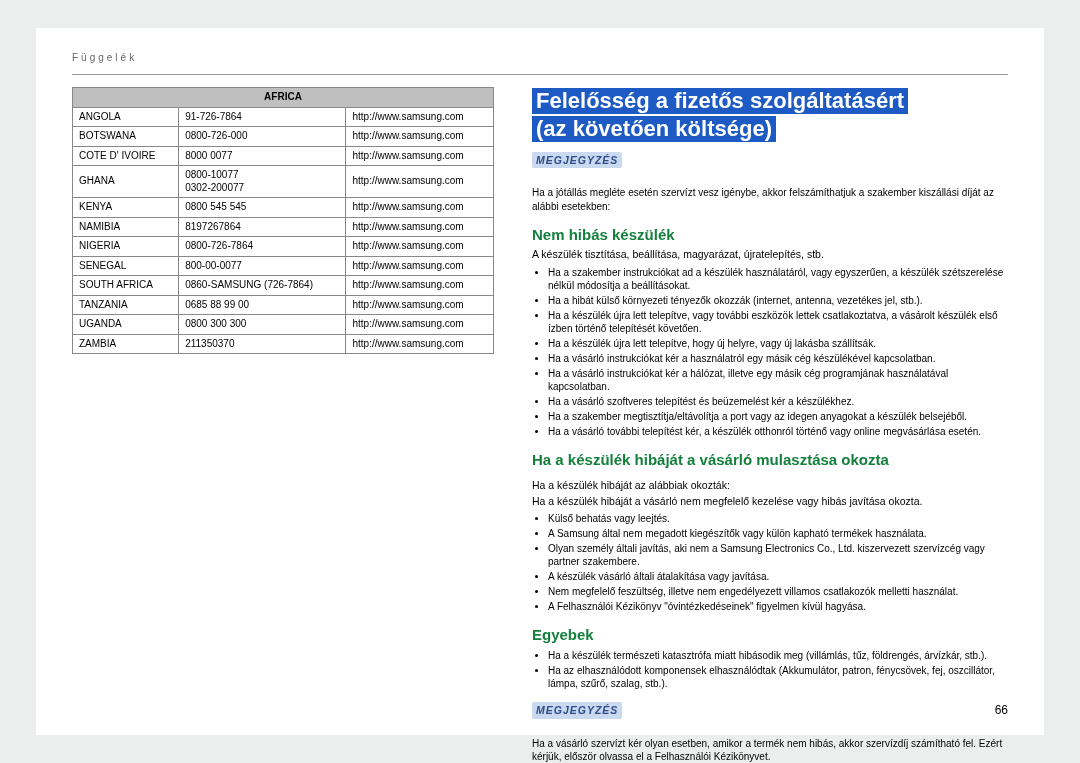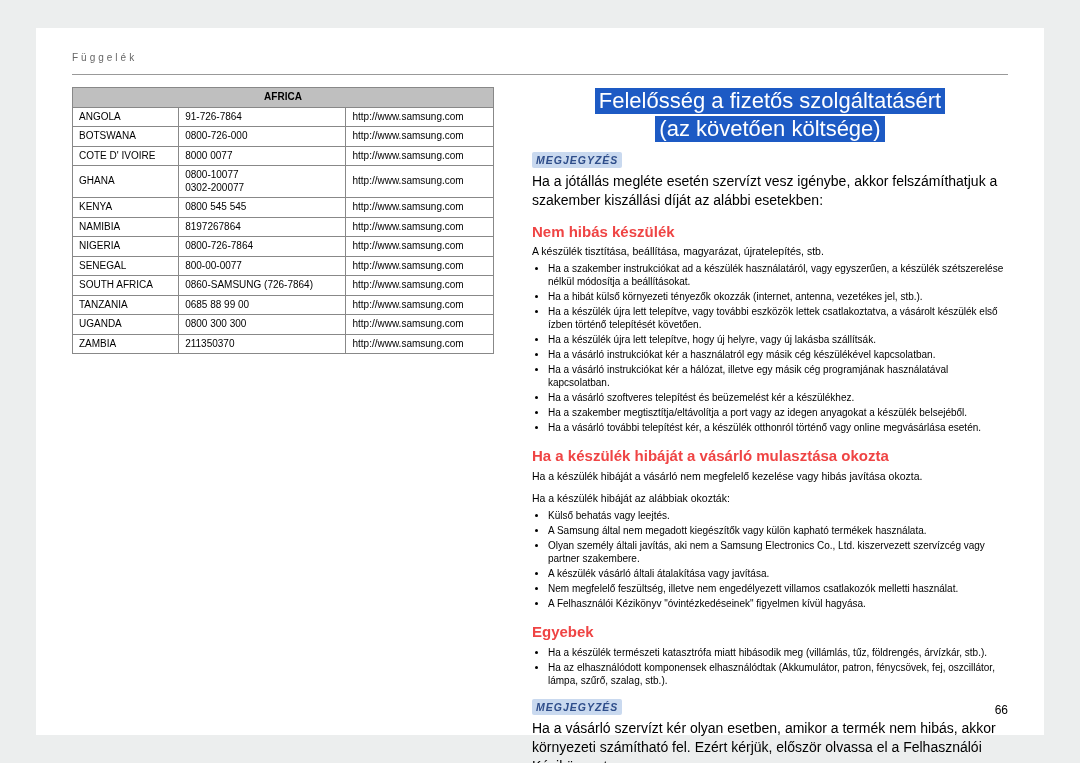--- a/index.html
+++ b/index.html
@@ -29,36 +29,36 @@
     letter-spacing: 3px;
   }
   .columns { display: flex; gap: 38px; flex: 1; }
   .col-left { width: 422px; }
   .col-right { flex: 1; font-size: 10.5px; line-height: 1.35; }
 
   table { width: 100%; border-collapse: collapse; font-size: 10px; }
   td { border: 1px solid #888; padding: 3px 6px; vertical-align: middle; line-height: 1.25; }
   td.hdr   { background: #bfbfbf; text-align: center; font-weight: bold; }
 
-  h1.title { font-size: 22px; font-weight: normal; line-height: 1.25; text-align: center; }
+  h1.title { font-size: 22px; font-weight: bold; line-height: 1.25; }
   .hl { background: #1d5ac4; color: #fff; padding: 0 4px 1px; }
   .note {
     display: inline-block;
     background: #c9d9ef;
     color: #2e4d8a;
     font-weight: bold;
     font-size: 10.5px;
     padding: 1px 4px;
     border-radius: 2px;
     margin-top: 10px;
     letter-spacing: 1px;
     font-style: italic;
   }
-  .note-text { font-size: 14px; margin-top: 4px; }
-  h2.sub { color: #ef4444; font-size: 15px; font-weight: bold; margin-top: 12px; }
+  .note-text { font-size: 10px; margin-top: 18px; }
+  h2.sub { color: #15803d; font-size: 15px; font-weight: bold; margin-top: 12px; }
   .para { font-size: 10.5px; margin-top: 2px; }
   ul.b  { list-style: disc; margin: 4px 0 0 16px; font-size: 10px; }
   ul.b li { margin-bottom: 2px; line-height: 1.3; }
 
   .pagenum { position: absolute; right: 36px; bottom: 18px; font-size: 12px; }
 </style>
 </head>
 <body>
 
 <div class="page">
@@ -152,36 +152,36 @@
           <li>Ha a készülék újra lett telepítve, vagy további eszközök lettek csatlakoztatva, a vásárolt készülék első ízben történő telepítését követően.</li>
           <li>Ha a készülék újra lett telepítve, hogy új helyre, vagy új lakásba szállítsák.</li>
           <li>Ha a vásárló instrukciókat kér a használatról egy másik cég készülékével kapcsolatban.</li>
           <li>Ha a vásárló instrukciókat kér a hálózat, illetve egy másik cég programjának használatával kapcsolatban.</li>
           <li>Ha a vásárló szoftveres telepítést és beüzemelést kér a készülékhez.</li>
           <li>Ha a szakember megtisztítja/eltávolítja a port vagy az idegen anyagokat a készülék belsejéből.</li>
           <li>Ha a vásárló további telepítést kér, a készülék otthonról történő vagy online megvásárlása esetén.</li>
         </ul>
 
       <h2 class="sub">Ha a készülék hibáját a vásárló mulasztása okozta</h2>
+      <div class="para" style="margin-top:8px;">Ha a készülék hibáját az alábbiak okozták:</div>
       <div class="para">Ha a készülék hibáját a vásárló nem megfelelő kezelése vagy hibás javítása okozta.</div>
-      <div class="para" style="margin-top:8px;">Ha a készülék hibáját az alábbiak okozták:</div>
       <ul class="b" id="ul2">
           <li>Külső behatás vagy leejtés.</li>
           <li>A Samsung által nem megadott kiegészítők vagy külön kapható termékek használata.</li>
           <li>Olyan személy általi javítás, aki nem a Samsung Electronics Co., Ltd. kiszervezett szervízcég vagy partner szakembere.</li>
           <li>A készülék vásárló általi átalakítása vagy javítása.</li>
           <li>Nem megfelelő feszültség, illetve nem engedélyezett villamos csatlakozók melletti használat.</li>
           <li>A Felhasználói Kézikönyv "óvintézkedéseinek" figyelmen kívül hagyása.</li>
         </ul>
 
       <h2 class="sub">Egyebek</h2>
       <ul class="b" id="ul3">
           <li>Ha a készülék természeti katasztrófa miatt hibásodik meg (villámlás, tűz, földrengés, árvízkár, stb.).</li>
           <li>Ha az elhasználódott komponensek elhasználódtak (Akkumulátor, patron, fénycsövek, fej, oszcillátor, lámpa, szűrő, szalag, stb.).</li>
         </ul>
 
       <div class="note">MEGJEGYZÉS</div>
-      <div class="note-text">Ha a vásárló szervízt kér olyan esetben, amikor a termék nem hibás, akkor környezeti számítható fel. Ezért kérjük, először olvassa el a Felhasználói Kézikönyvet.</div>
+      <div class="note-text">Ha a vásárló szervízt kér olyan esetben, amikor a termék nem hibás, akkor szervízdíj számítható fel. Ezért kérjük, először olvassa el a Felhasználói Kézikönyvet.</div>
     </div>
   </div>
 
   <div class="pagenum">66</div>
 </div>
 
 </body></html>

